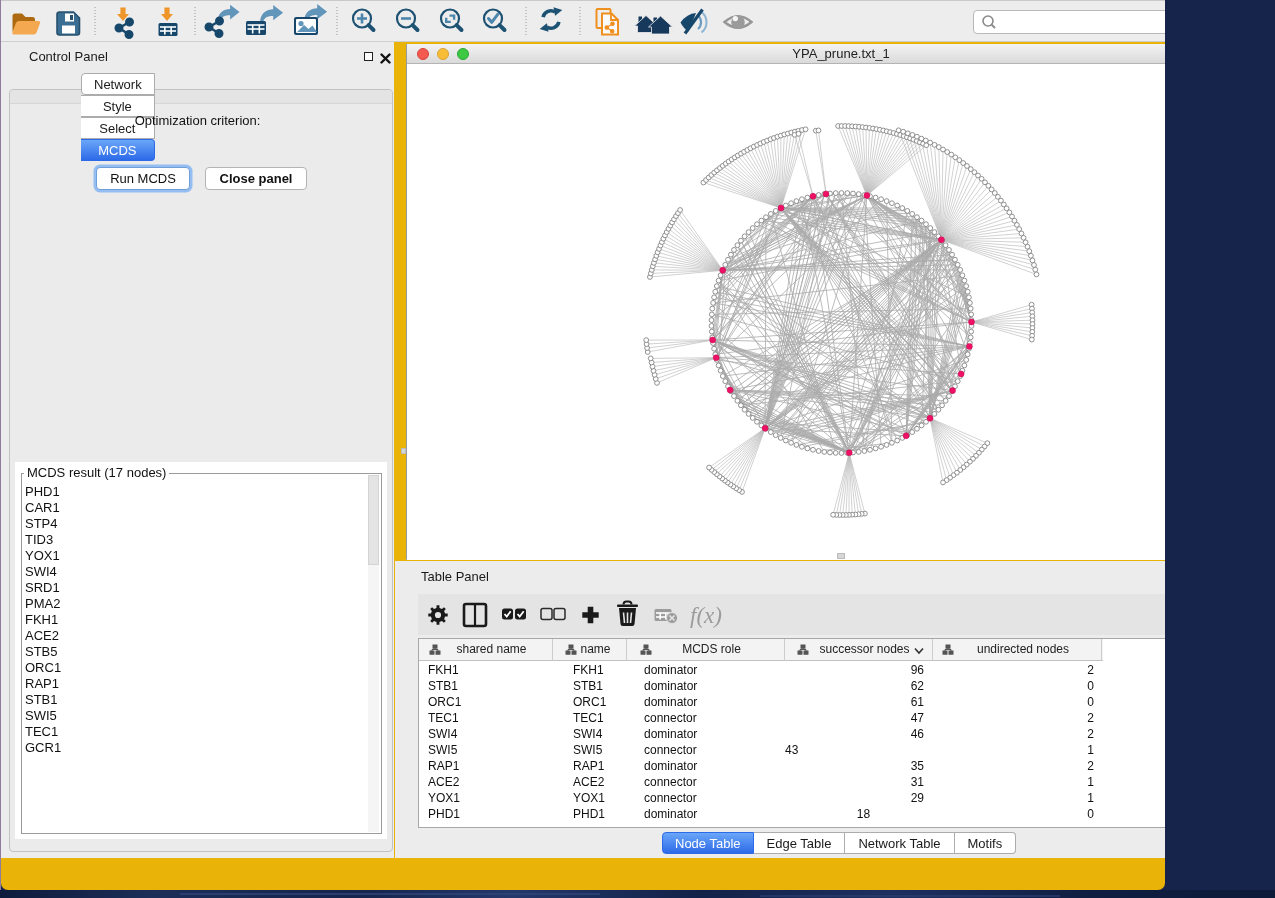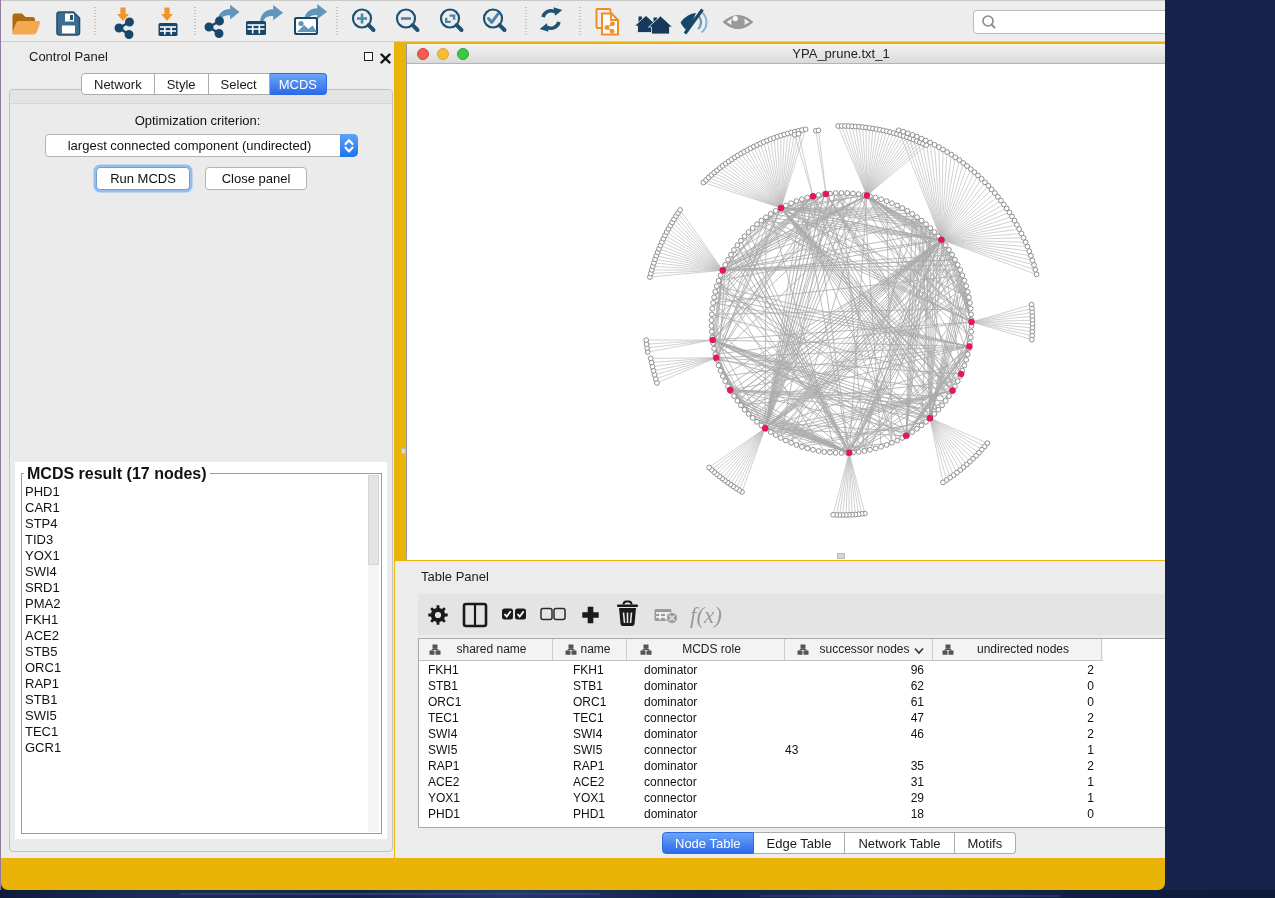--- a/index.html
+++ b/index.html
@@ -18,35 +18,35 @@
 #cp-pane { position:absolute; left:8px; top:47px; width:384px; height:763px;
   border:1px solid #c2c2c2; border-radius:4px; background:#ebebeb; }
 #cp-pane:before { content:""; position:absolute; left:0; top:0; width:100%; height:13px;
   background:#e4e4e4; border-bottom:1px solid #d6d6d6; border-radius:4px 4px 0 0; }
 .seg { position:absolute; display:flex; height:22px; }
 .seg .t { height:22px; line-height:21px; font-size:13px; color:#1a1a1a; text-align:center;
   background:#ffffff; border:1px solid #acacac; border-left:none; padding:0 12px; }
 .seg .t:first-child { border-left:1px solid #acacac; border-radius:4px 0 0 4px; }
 .seg .t:last-child { border-radius:0 4px 4px 0; }
 .seg .t.sel { background:linear-gradient(#6aa6f8,#2d6ae8); color:#fff; border-color:#2d6ae8; }
-#cp-tabs { left:80px; top:31px; }
+#cp-tabs { left:80px; top:31px;flex-direction:column; }
 #cp-tabs .t:last-child { padding:0 9px; }
 #opt-label { position:absolute; left:0; top:71px; width:393px; text-align:center; font-size:13px; color:#111; }
 #dropdown { position:absolute; left:44px; top:92px; width:313px; height:23px; background:#fff;
   border:1px solid #b4b4b4; border-radius:4px; font-size:13px; color:#111; line-height:21px; }
 #dropdown .txt { position:absolute; left:0; right:24px; text-align:center; top:0; }
 #dd-btn { position:absolute; right:-1px; top:-1px; width:18px; height:23px; border-radius:0 5px 5px 0;
   background:linear-gradient(#5da2f7,#1e72ee); }
 .pbtn { position:absolute; height:23px; background:#fff; border:1px solid #b4b4b4; border-radius:4px;
   font-size:13px; color:#111; text-align:center; line-height:21px; }
 #btn-run { left:95px; top:125px; width:94px; box-shadow:0 0 0 2.5px #94bdf2; border-color:#6f9fd8; }
-#btn-close { left:204px; top:125px; width:102px; }
+#btn-close { left:204px; top:125px; width:102px;font-weight:bold; }
 #mcds-box { position:absolute; left:14px; top:420px; width:372px; height:377px; background:#fff; }
 #mcds-border { position:absolute; left:6px; top:11px; width:361px; height:361px; border:1px solid #9b9b9b; }
-#mcds-label { position:absolute; left:9px; top:3px; background:#fff; padding:0 3px; font-size:16px; color:#111;font-weight:bold; }
+#mcds-label { position:absolute; left:9px; top:3px; background:#fff; padding:0 3px; font-size:13px; color:#111; }
 #mcds-list { position:absolute; left:10px; top:22px; font-size:13px; color:#111; line-height:16px; }
 #mcds-sb { position:absolute; right:8px; top:13px; width:11px; height:357px; background:#f5f5f5; }
 #mcds-thumb { position:absolute; right:8px; top:13px; width:11px; height:90px; background:#e4e4e4; border:1px solid #d4d4d4;}
 #netwin { position:absolute; left:405px; top:44px; width:869px; height:516px; background:#fff;
   border-left:1px solid #9a9a9a; border-bottom:1px solid #bdbdbd; }
 #net-title { position:absolute; left:0; top:0; width:100%; height:20px;
   background:linear-gradient(#f3f3f3,#dadada); border-bottom:1px solid #b4b4b4;
   font-size:13px; color:#222; text-align:center; line-height:19px; }
 .tl { position:absolute; top:4px; width:12px; height:12px; border-radius:50%; }
 #net-canvas { position:absolute; left:0; top:20px; width:869px; height:496px; background:#fff; overflow:hidden; }
@@ -190,28 +190,20 @@
           <path d="M1.5,1.5 L9.5,9.5 M9.5,1.5 L1.5,9.5" stroke="#111" stroke-width="2.4" stroke-linecap="round"></path>
         </svg></div>
     <div id="cp-pane"></div>
     <div class="seg" id="cp-tabs">
       <div class="t">Network</div>
         <div class="t">Style</div>
         <div class="t">Select</div>
         <div class="t sel">MCDS</div>
     </div>
     <div id="opt-label">Optimization criterion:</div>
-    <div id="dropdown">
-        <span class="txt">largest connected component (undirected)</span>
-        <span id="dd-btn">
-          <svg width="18" height="23" viewBox="0 0 18 23" style="position:absolute;left:0;top:0">
-            <path d="M5.5,10 L9,6.2 L12.5,10 M5.5,13.6 L9,17.4 L12.5,13.6" fill="none" stroke="#fff" stroke-width="2.2" stroke-linecap="round" stroke-linejoin="round"></path>
-          </svg>
-        </span>
-      </div>
     <div class="pbtn" id="btn-run">Run MCDS</div>
     <div class="pbtn" id="btn-close">Close panel</div>
     <div id="mcds-box">
       <div id="mcds-border"></div>
       <div id="mcds-label">MCDS result (17 nodes)</div>
       <div id="mcds-sb"></div>
         <div id="mcds-thumb"></div>
       <div id="mcds-list">PHD1<br>CAR1<br>STP4<br>TID3<br>YOX1<br>SWI4<br>SRD1<br>PMA2<br>FKH1<br>ACE2<br>STB5<br>ORC1<br>RAP1<br>STB1<br>SWI5<br>TEC1<br>GCR1</div>
     </div>
   </div>
@@ -1182,21 +1174,21 @@
             <span style="left:9px">YOX1</span>
             <span style="left:154px">YOX1</span>
             <span style="left:225px">connector</span>
             <span style="left:366px;width:139px;text-align:right">29</span>
             <span style="left:514px;width:161px;text-align:right">1</span>
           </div>
           <div class="trow" style="top:167px">
             <span style="left:9px">PHD1</span>
             <span style="left:154px">PHD1</span>
             <span style="left:225px">dominator</span>
-            <span style="left:366px;width:139px;text-align:right">18</span>
+            <span style="left:375px;width:139px;text-align:center">18</span>
             <span style="left:514px;width:161px;text-align:right">0</span>
           </div>
         </div>
       <div id="tsb">
           <div id="tsb-thumb"></div>
         </div>
     </div>
     <svg width="881" height="297" viewBox="0 0 881 297" style="position:absolute;left:0;top:0">
         <path d="M 41.5,46.9 L 41.6,44.3 L 44.4,44.3 L 44.5,46.9 L 47.0,47.9 L 48.9,46.2 L 50.8,48.1 L 49.1,50.0 L 50.1,52.5 L 52.7,52.6 L 52.7,55.4 L 50.1,55.5 L 49.1,58.0 L 50.8,59.9 L 48.9,61.8 L 47.0,60.1 L 44.5,61.1 L 44.4,63.7 L 41.6,63.7 L 41.5,61.1 L 39.0,60.1 L 37.1,61.8 L 35.2,59.9 L 36.9,58.0 L 35.9,55.5 L 33.3,55.4 L 33.3,52.6 L 35.9,52.5 L 36.9,50.0 L 35.2,48.1 L 37.1,46.2 L 39.0,47.9 Z M 46.1,54 A 3.1,3.1 0 1 0 39.9,54 A 3.1,3.1 0 1 0 46.1,54 Z" fill="#1a1a1a" fill-rule="evenodd"></path>
         <rect x="69" y="43" width="22" height="22" rx="2" fill="none" stroke="#1a1a1a" stroke-width="2.6"></rect>

